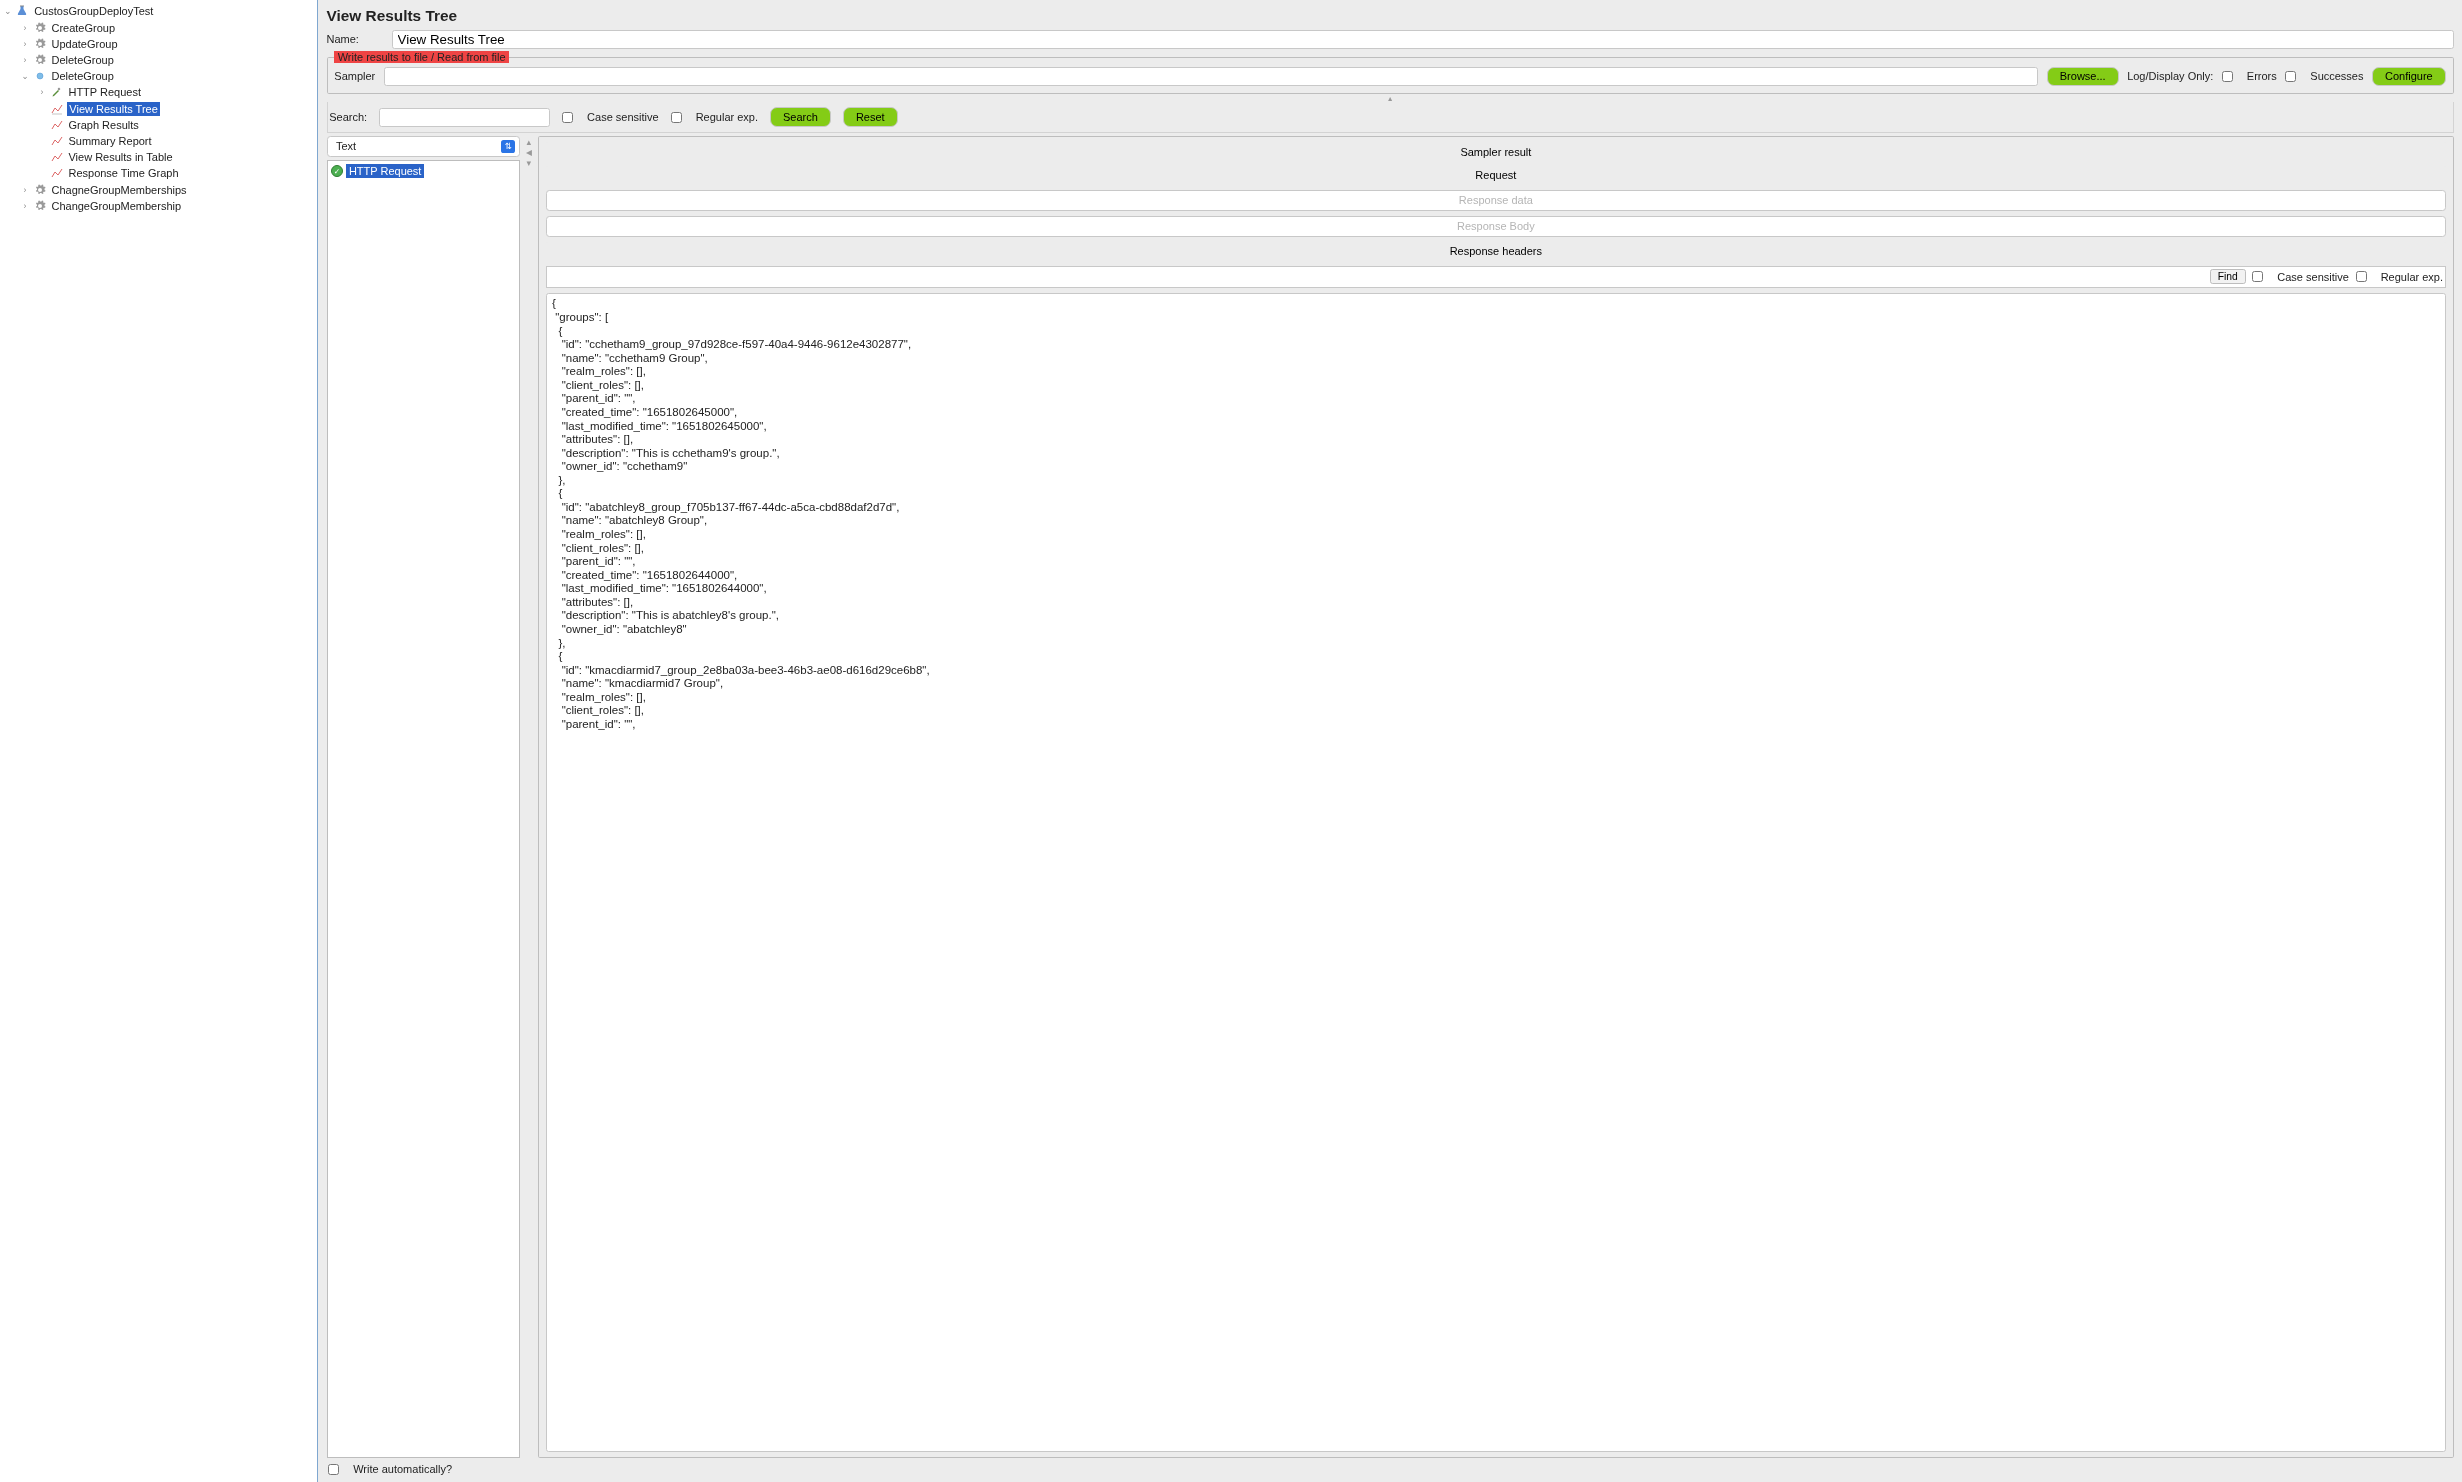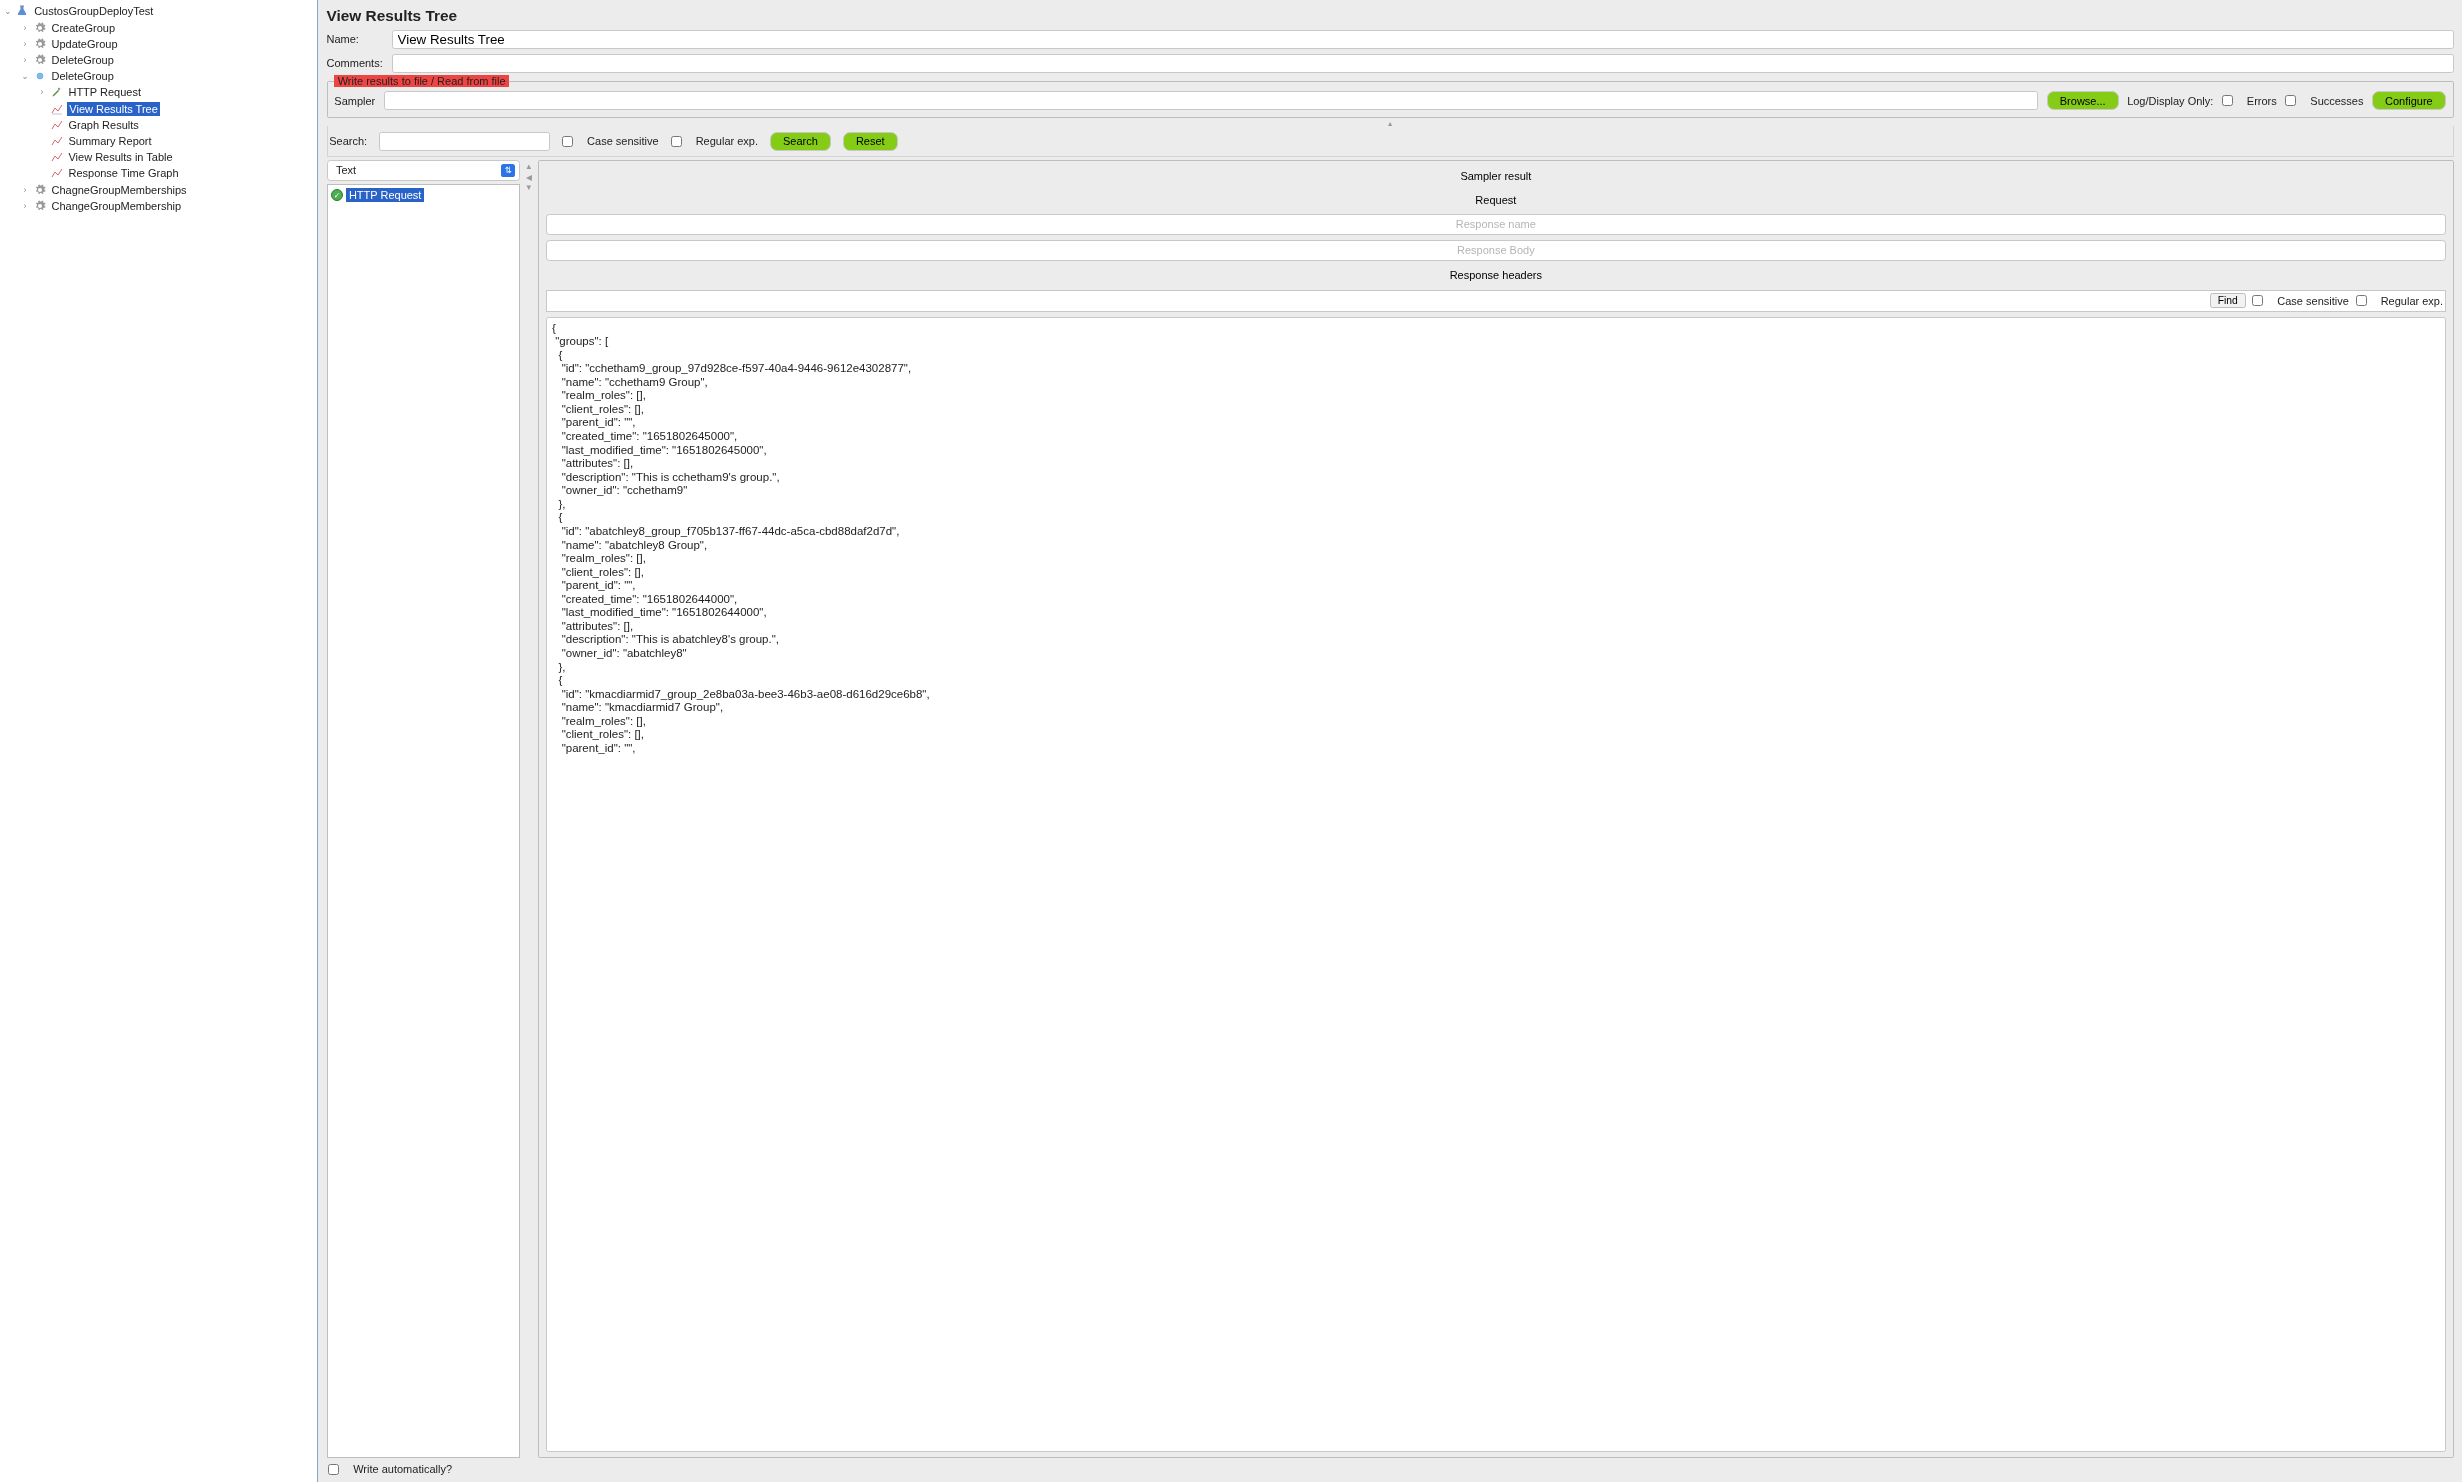--- a/index.html
+++ b/index.html
@@ -198,24 +198,20 @@
     <span class="tree-label">ChangeGroupMembership</span>
   </div>
 </div>
 
 <div class="main-panel">
   <div class="section-title">View Results Tree</div>
 
   <div class="form-row">
     <label>Name:</label>
     <input type="text" value="View Results Tree" style="">
-  </div>
-  <div class="form-row">
-    <label>Comments:</label>
-    <input type="text" value="" style="">
   </div>
 
   <div class="fieldset">
     <span class="legend">Write results to file / Read from file</span>
     <div class="file-row">
       <span class="fname-label">Sampler</span>
       <input type="text" value="" style="">
       <button class="btn">Browse...</button>
       <span>Log/Display Only:</span>
       <label class="chk">
@@ -265,21 +261,21 @@
         <span>▲</span>
         <span>◀</span>
         <span>▼</span>
       </div>
 
     <div class="right-col">
       <div class="tabs-area">
         <div class="tab-row">
           <button class="tab-btn">Sampler result</button>
           <button class="tab-btn">Request</button>
-          <button class="tab-btn selected faded">Response name</button>
+          <button class="tab-btn selected faded">Response data</button>
         </div>
         <div class="tab-row">
           <button class="tab-btn selected faded">Response Body</button>
           <button class="tab-btn">Response headers</button>
         </div>
         <div class="find-row">
           <input type="text" style="">
           <button class="find-btn">Find</button>
           <label class="chk">
               <input type="checkbox" style="">

